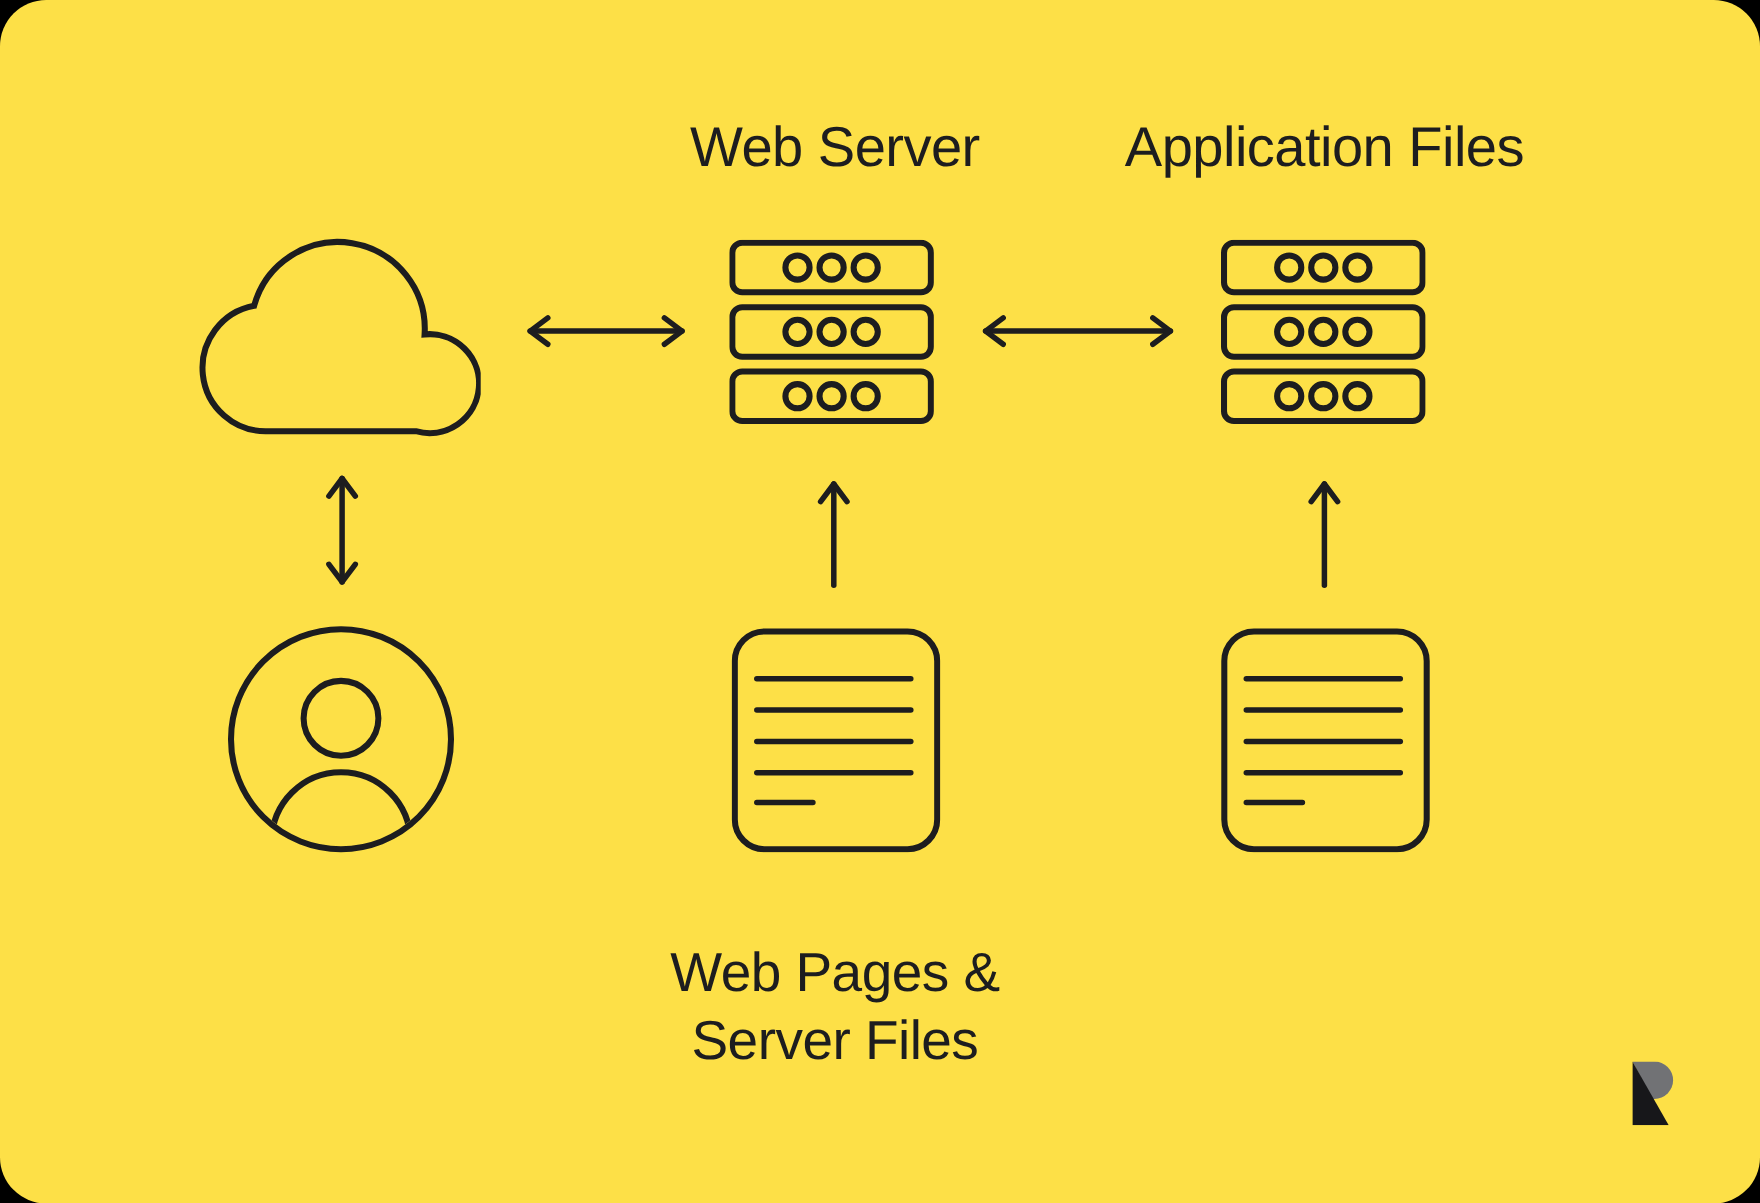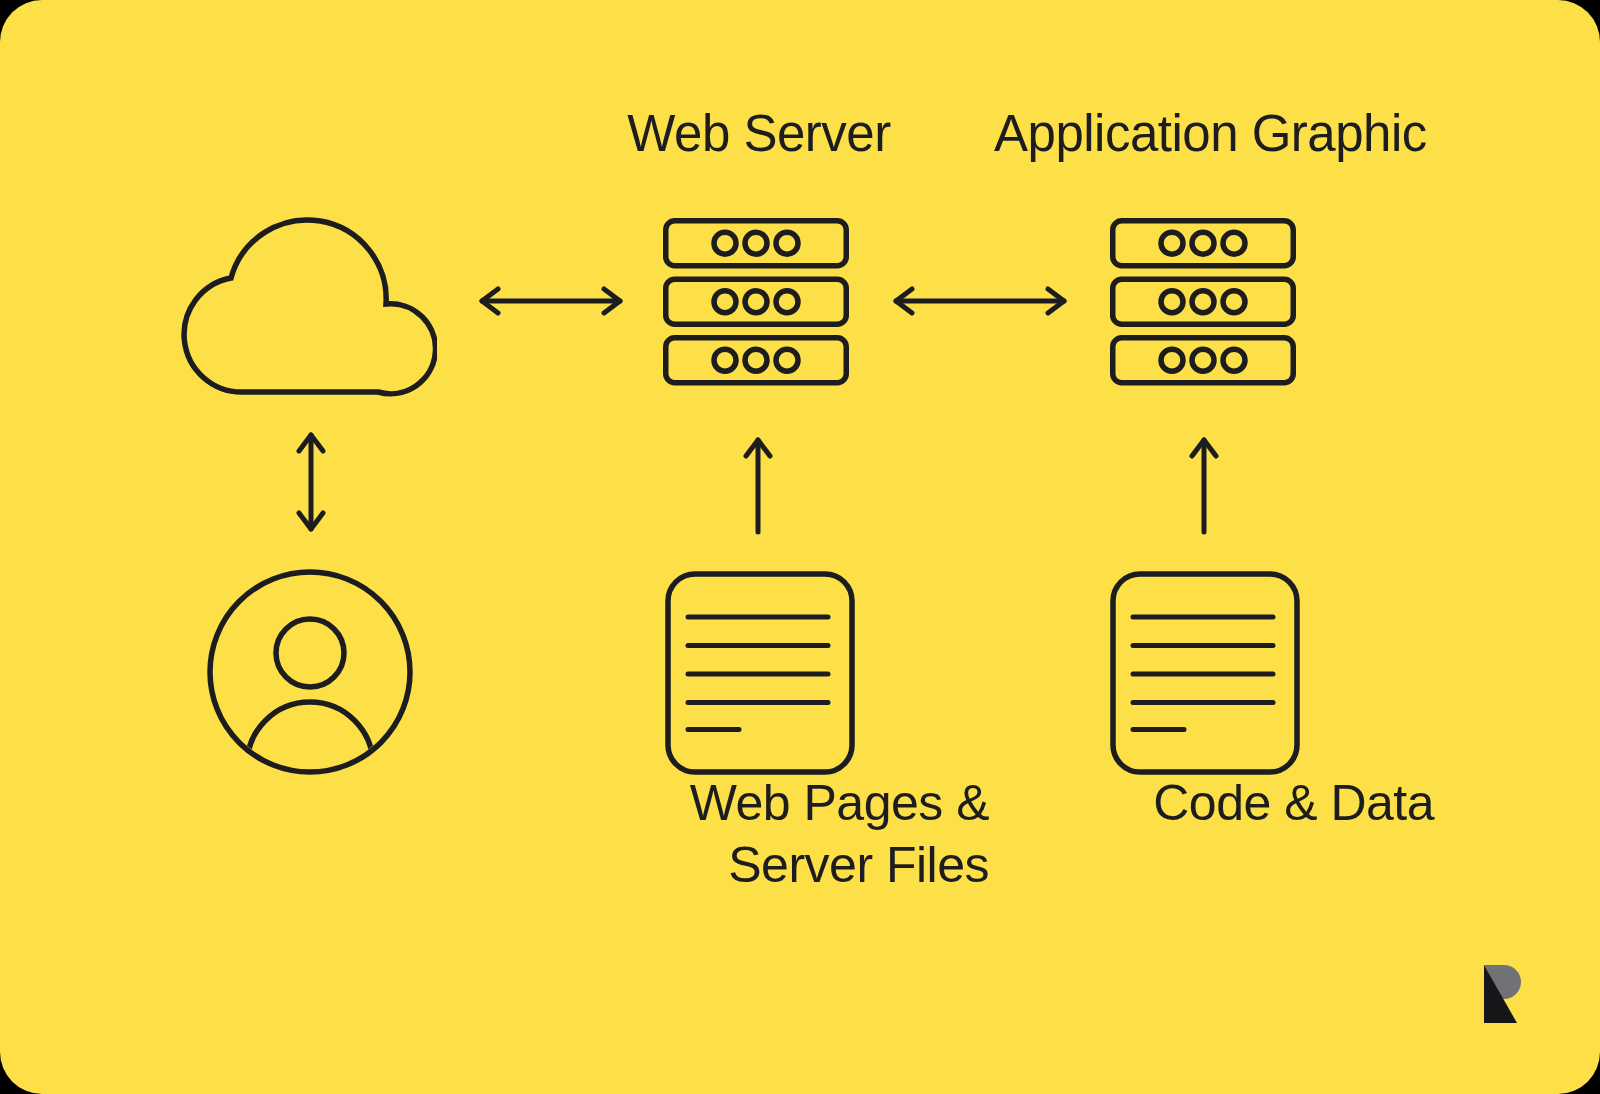--- a/index.html
+++ b/index.html
@@ -25,23 +25,23 @@
     width: 420px;
     text-align: center;
     font-size: 51px;
     line-height: 55px;
     letter-spacing: -0.5px;
     color: #1d1d1f;
     white-space: nowrap;
   }
   .node-caption {
     position: absolute;
-    top: 772px;
+    top: 853px;
     width: 460px;
-    text-align: right;
+    text-align: center;
     font-size: 50px;
     line-height: 62px;
     letter-spacing: -0.5px;
     color: #1d1d1f;
   }
   .node-caption span { display: block; }
   svg { display: block; }
   .stroke {
     fill: none;
     stroke: #1d1d1f;
@@ -54,21 +54,21 @@
     stroke-linecap: round;
     stroke-linejoin: round;
   }
 </style>
 </head>
 <body>
 
 <div class="card">
 
   <div class="node-title" style="left:549px;">Web Server</div>
-  <div class="node-title" style="left:994px;">Application Graphic</div>
+  <div class="node-title" style="left:994px;">Application Files</div>
 
   <div class="abs" style="left:181px; top:216px;">
     <svg width="256" height="182" viewBox="0 0 256 182">
       <path class="stroke" d="M 50 62 A 79 79 0 0 1 205 88 A 45 45 0 1 1 197 176 L 62 176 A 57.5 57.5 0 0 1 50 62 Z"></path>
     </svg>
   </div>
 
   <div class="abs" style="left:663px; top:218px;">
     <svg width="186" height="168" viewBox="0 0 186 168">
       <g class="stroke">
@@ -182,21 +182,20 @@
         <line x1="23" y1="158.5" x2="74" y2="158.5"></line>
       </g>
     </svg>
   </div>
 
   <div class="node-caption" style="left:529px;">
     <span>Web Pages &amp;</span>
     <span>Server Files</span>
   </div>
   <div class="node-caption" style="left:974px;">
-    <span>Code &amp; Data</span>
   </div>
 
   <div class="abs" style="left:1484px; top:965px;">
     <svg width="38" height="58" viewBox="0 0 38 58">
       <path d="M 0 0 H 20 A 17 17 0 0 1 20 34 H 18 Z" fill="#717275"></path>
       <path d="M 0 0 L 33 58 H 0 Z" fill="#17171a"></path>
     </svg>
   </div>
 
 </div>

